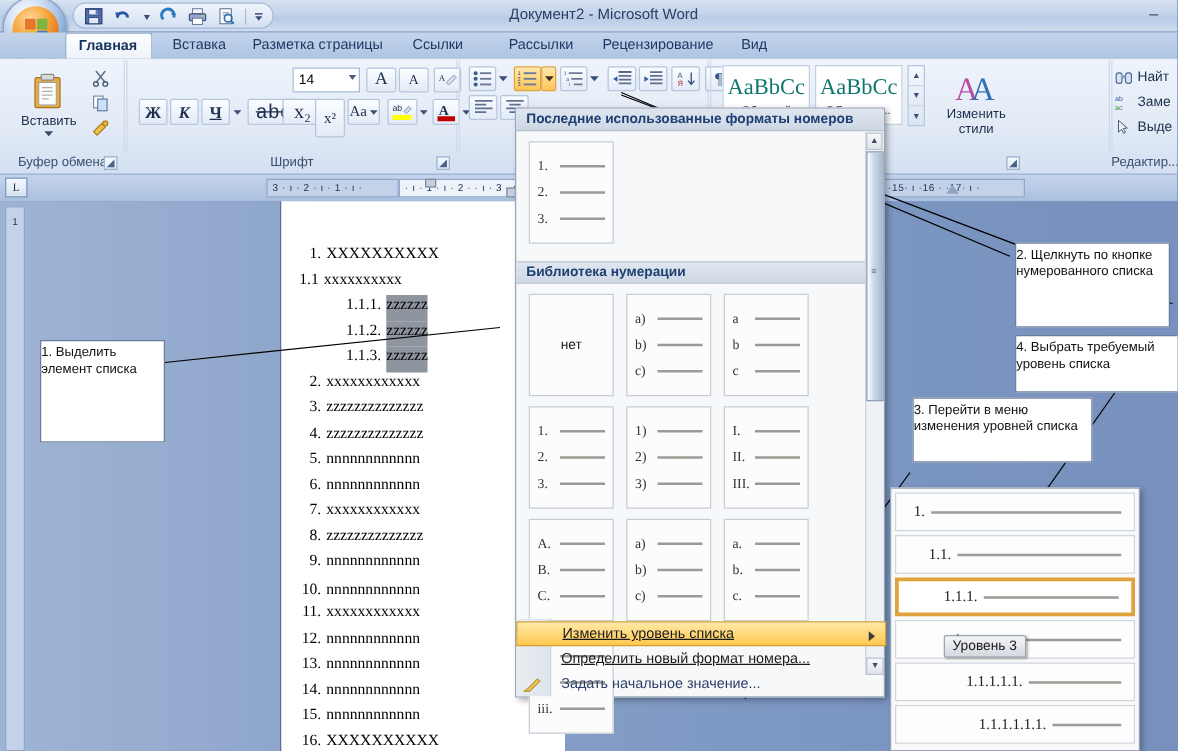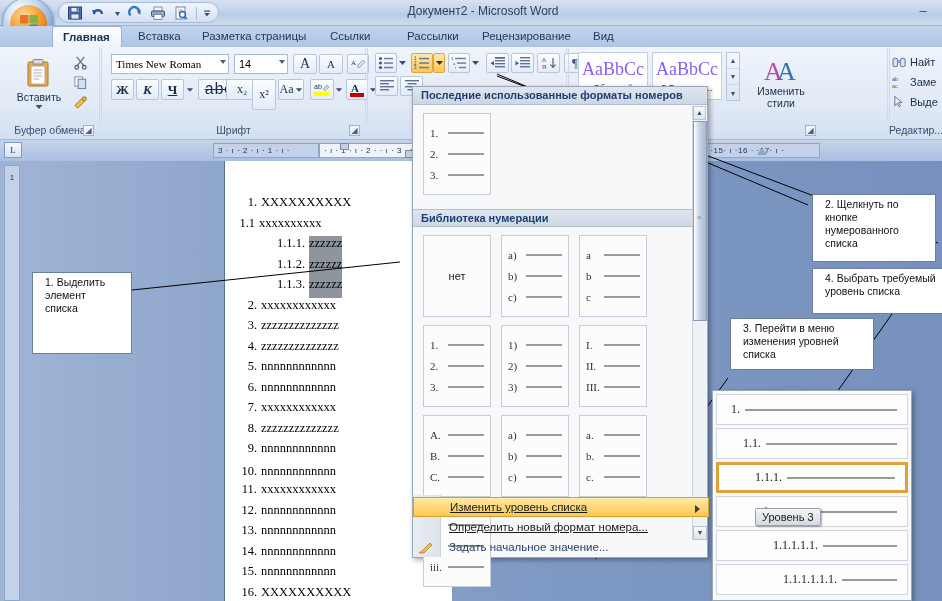--- a/index.html
+++ b/index.html
@@ -107,21 +107,21 @@
     border-top:4px solid #4b5f80;
   }
   .combo-font { font-family:"Liberation Serif", serif; }
 
   .stylebox {
     position:absolute; top:4px; width:70px; height:48px;
     border:1px solid #c3cfe2; background:#fff;
     display:flex; flex-direction:column; align-items:center; justify-content:center;
   }
   .stylebox .sample {
-    font-family:"Liberation Serif", serif; font-size:18px; color:#8b5cf6;
+    font-family:"Liberation Serif", serif; font-size:18px; color:#0f766e;
     line-height:20px; overflow:hidden; white-space:nowrap; width:68px; text-align:center;
   }
   .stylebox .nm { font-size:9px; color:#2a3b58; margin-top:4px; white-space:nowrap; }
 
   .gal-scroll {
     position:absolute; width:14px; height:49px; top:4px;
     border:1px solid #b8c6dd; background:linear-gradient(to bottom,#f4f8fd,#dbe5f3);
   }
   .gal-scroll div {
     height:16px; display:flex; align-items:center; justify-content:center;
@@ -244,21 +244,21 @@
     position:absolute; left:755px; top:508px;
     background:linear-gradient(to bottom,#f4f5f7,#d5d9e0);
     border:1px solid #9aa2ae; border-radius:2px;
     font-size:11px; color:#1a1a1a; padding:2px 6px;
     box-shadow:1px 1px 2px rgba(0,0,0,.3);
   }
 
   
   .callout {
     position:absolute; background:#fff; border:1px solid #6b7e9e;
-    font-size:10.5px; color:#111; padding:3px 12px; line-height:13px;
+    font-size:10.5px; color:#111; padding:3px 0; line-height:13px;
   }
   .leader { position:absolute; overflow:visible; pointer-events:none; }
 
   .gripdots { font-size:7px; color:#6d7c93; letter-spacing:1px; }
 </style>
 </head>
 <body>
 
 <div id="root">
 
@@ -378,24 +378,20 @@
           <path d="M2 11 L9 4 L12 7 L5 14 Z" fill="#f0c04a" stroke="#a37e1c"></path>
           <rect x="10" y="2" width="4" height="4" rx="1" fill="#e6b13c" stroke="#a37e1c"></rect>
         </svg>
       </div>
       <div class="grp-label">Буфер обмена</div>
       <div class="dlg-launcher" style="right:6px">◢</div>
     </div>
 
     <div class="grp" style="left:101px;width:265px">
       <div class="grp-box"></div>
-      <div class="combo combo-font" style="left:10px;top:6px;width:118px">
-        <span>Times New Roman</span>
-        <span class="arrow"></span>
-      </div>
       <div class="combo" style="left:133px;top:6px;width:54px">
         <span>14</span>
         <span class="arrow"></span>
       </div>
       <div class="rbtn bordered" style="left:192px;top:6px;width:24px;height:20px;font-family:'Liberation Serif',serif;font-size:14px">A</div>
       <div class="rbtn bordered" style="left:218px;top:6px;width:24px;height:20px;font-family:'Liberation Serif',serif;font-size:11px">A</div>
       <div class="rbtn bordered" style="left:246px;top:6px;width:22px;height:20px;font-size:9px">
         <svg width="16" height="14" viewBox="0 0 16 14">
           <text x="1" y="8" font-size="7" font-family="Liberation Serif, serif" fill="#1b2d4a">A</text>
           <path d="M7 9 L13 3 L15 5 L9 11 Z" fill="#d9e2f0" stroke="#7d8ba1" stroke-width=".7"></path>
@@ -404,21 +400,21 @@
 
       <div class="rbtn bordered" style="left:10px;top:31px;width:23px;height:21px;font-family:'Liberation Serif',serif;font-weight:bold;font-size:13px">Ж</div>
       <div class="rbtn bordered" style="left:35px;top:31px;width:23px;height:21px;font-family:'Liberation Serif',serif;font-style:italic;font-weight:bold;font-size:13px">К</div>
       <div class="rbtn bordered" style="left:60px;top:31px;width:23px;height:21px;font-family:'Liberation Serif',serif;font-weight:bold;font-size:13px;text-decoration:underline">Ч</div>
       <div class="rbtn" style="left:84px;top:31px;width:10px;height:21px">
         <svg width="9" height="6" viewBox="0 0 9 6">
             <path d="M1 1 L8 1 L4.5 5 Z" fill="#3a4f73"></path>
           </svg>
       </div>
       <div class="rbtn bordered" style="left:97px;top:31px;width:42px;height:21px;font-family:Liberation Mono, monospace;font-size:16px;text-decoration:line-through">abc</div>
-      <div class="rbtn bordered" style="left:125px;top:31px;width:32px;height:21px;font-family:'Liberation Serif',serif;font-size:12px">x₂</div>
+      <div class="rbtn bordered" style="left:125px;top:31px;width:32px;height:21px;font-family:'Liberation Serif',serif;font-size:16px">x₂</div>
       <div class="rbtn bordered" style="left:151px;top:31px;width:24px;height:31px;font-family:'Liberation Serif',serif;font-size:12px">x²</div>
       <div class="rbtn bordered" style="left:177px;top:31px;width:26px;height:21px;font-family:'Liberation Serif',serif;font-size:12px">
         <span>Aa</span>
         <svg width="8" height="6" viewBox="0 0 9 6" style="margin-left:1px">
             <path d="M1 1 L8 1 L4.5 5 Z" fill="#3a4f73"></path>
           </svg>
       </div>
       <div class="rbtn bordered" style="left:209px;top:31px;width:24px;height:21px">
         <svg width="18" height="17" viewBox="0 0 18 17">
           <text x="1" y="8" font-size="7" font-family="Liberation Sans, sans-serif" fill="#1b2d4a">ab</text>

